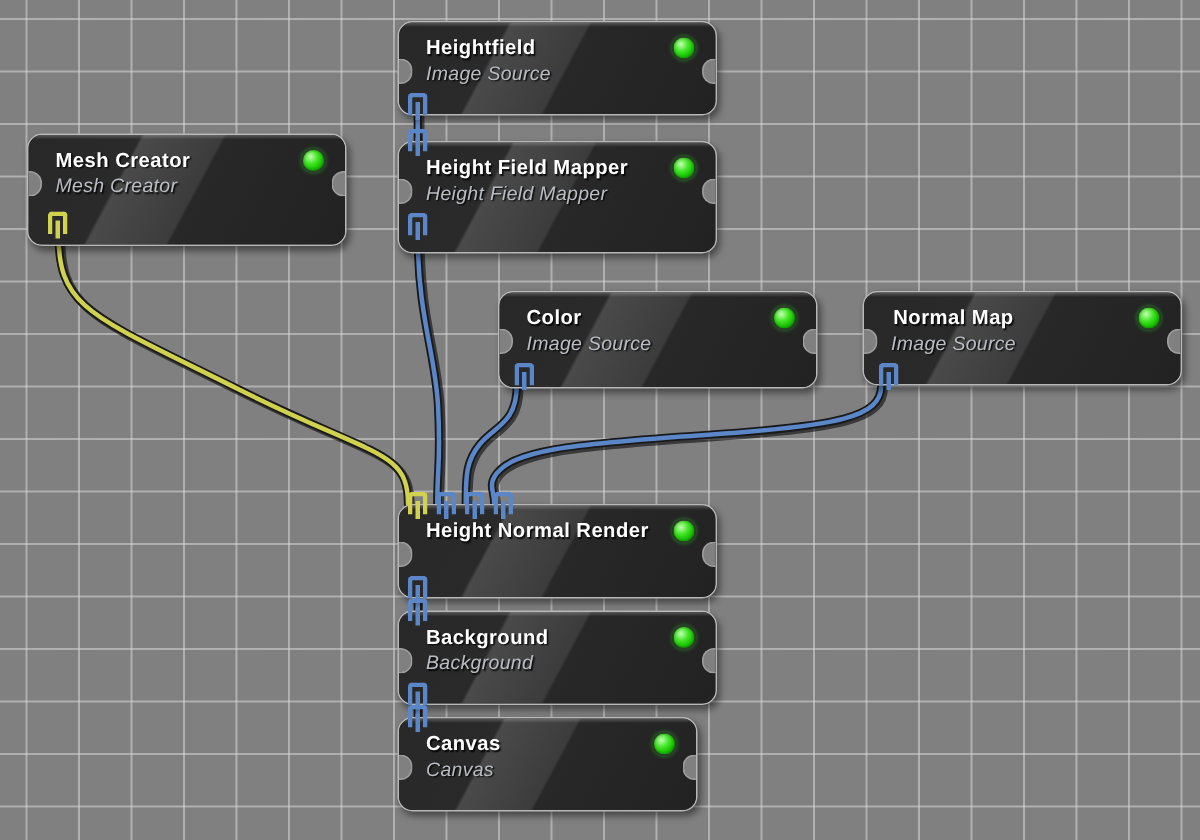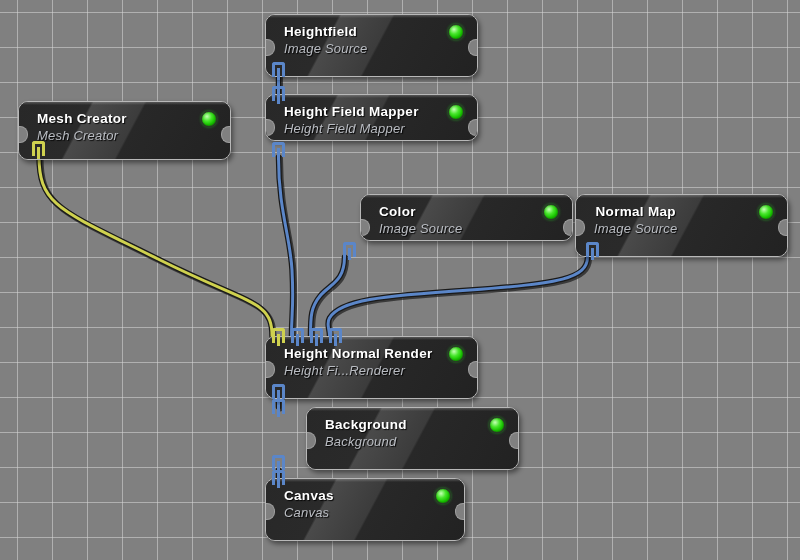--- a/index.html
+++ b/index.html
@@ -168,21 +168,21 @@
       <path d="M 587.5 257 C 587.5 278, 560 284, 470 290 C 380 296, 340 300, 329.5 318 C 326 324, 329.5 328, 329.5 336" fill="none" stroke="#5b86c8" stroke-width="3" stroke-linecap="round"></path>
       <path d="M 278.5 399 L 278.5 407" fill="none" stroke="rgba(0,0,0,0.55)" stroke-width="6" stroke-linecap="round" transform="translate(1.5,1.5)"></path>
       <path d="M 278.5 399 L 278.5 407" fill="none" stroke="#1a1a1a" stroke-width="5.5" stroke-linecap="round"></path>
       <path d="M 278.5 399 L 278.5 407" fill="none" stroke="#5b86c8" stroke-width="3" stroke-linecap="round"></path>
       <path d="M 278.5 470 L 278.5 478" fill="none" stroke="rgba(0,0,0,0.55)" stroke-width="6" stroke-linecap="round" transform="translate(1.5,1.5)"></path>
       <path d="M 278.5 470 L 278.5 478" fill="none" stroke="#1a1a1a" stroke-width="5.5" stroke-linecap="round"></path>
       <path d="M 278.5 470 L 278.5 478" fill="none" stroke="#5b86c8" stroke-width="3" stroke-linecap="round"></path>
     </svg>
 
   <div id="node-layer">
-      <div class="node" style="left: 18px; top: 101px; width: 213px; height: 59px;">
+      <div class="node" style="left: 18px; top: 89px; width: 213px; height: 75px;">
         <div class="node-sheen"></div>
         <div class="node-top-hl"></div>
         <div class="node-text">
           <div class="node-title">Mesh Creator</div>
           <div class="node-subtitle">Mesh Creator</div>
         </div>
         <div class="led" style="right: 13px; top: 9px;"></div>
         <div class="notch notch-left" style="top: 24px;"></div>
         <div class="notch notch-right" style="top: 24px;"></div>
       </div>
@@ -196,38 +196,38 @@
           <div class="node-title">Heightfield</div>
           <div class="node-subtitle">Image Source</div>
         </div>
         <div class="led" style="right: 13px; top: 9px;"></div>
         <div class="notch notch-left" style="top: 24px;"></div>
         <div class="notch notch-right" style="top: 24px;"></div>
       </div>
       <div class="port port-out port-blue" style="left: 272px; top: 62px;">
         <div class="port-inner port-inner-blue"></div>
       </div>
-      <div class="node" style="left: 265px; top: 94px; width: 213px; height: 47px;">
+      <div class="node" style="left: 265px; top: 94px; width: 213px; height: 75px;">
         <div class="node-sheen"></div>
         <div class="node-top-hl"></div>
         <div class="node-text">
           <div class="node-title">Height Field Mapper</div>
           <div class="node-subtitle">Height Field Mapper</div>
         </div>
         <div class="led" style="right: 13px; top: 9px;"></div>
         <div class="notch notch-left" style="top: 24px;"></div>
         <div class="notch notch-right" style="top: 24px;"></div>
       </div>
       <div class="port port-in port-blue" style="left: 272px; top: 86px;">
         <div class="port-inner port-inner-blue"></div>
       </div>
       <div class="port port-out port-blue" style="left: 272px; top: 142px;">
         <div class="port-inner port-inner-blue"></div>
       </div>
-      <div class="node" style="left: 332px; top: 194px; width: 213px; height: 47px; margin-left: 28px;">
+      <div class="node" style="left: 332px; top: 194px; width: 213px; height: 65px;">
         <div class="node-sheen"></div>
         <div class="node-top-hl"></div>
         <div class="node-text">
           <div class="node-title">Color</div>
           <div class="node-subtitle">Image Source</div>
         </div>
         <div class="led" style="right: 13px; top: 9px;"></div>
         <div class="notch notch-left" style="top: 24px;"></div>
         <div class="notch notch-right" style="top: 24px;"></div>
       </div>
@@ -246,42 +246,41 @@
         <div class="notch notch-right" style="top: 24px;"></div>
       </div>
       <div class="port port-out port-blue" style="left: 586px; top: 242px;">
         <div class="port-inner port-inner-blue"></div>
       </div>
       <div class="node" style="left: 265px; top: 336px; width: 213px; height: 63px;">
         <div class="node-sheen"></div>
         <div class="node-top-hl"></div>
         <div class="node-text">
           <div class="node-title">Height Normal Render</div>
-          <div class="node-subtitle">Height Fi...Renderer</div>
         </div>
         <div class="led" style="right: 13px; top: 9px;"></div>
         <div class="notch notch-left" style="top: 24px;"></div>
         <div class="notch notch-right" style="top: 24px;"></div>
       </div>
       <div class="port port-in port-yellow" style="left: 272px; top: 328px;">
         <div class="port-inner port-inner-yellow"></div>
       </div>
       <div class="port port-in port-blue" style="left: 291px; top: 328px;">
         <div class="port-inner port-inner-blue"></div>
       </div>
       <div class="port port-in port-blue" style="left: 310px; top: 328px;">
         <div class="port-inner port-inner-blue"></div>
       </div>
       <div class="port port-in port-blue" style="left: 329px; top: 328px;">
         <div class="port-inner port-inner-blue"></div>
       </div>
       <div class="port port-out port-blue" style="left: 272px; top: 384px;">
         <div class="port-inner port-inner-blue"></div>
       </div>
-      <div class="node" style="left: 265px; top: 407px; width: 213px; height: 63px; margin-left: 41px;">
+      <div class="node" style="left: 265px; top: 407px; width: 213px; height: 63px;">
         <div class="node-sheen"></div>
         <div class="node-top-hl"></div>
         <div class="node-text">
           <div class="node-title">Background</div>
           <div class="node-subtitle">Background</div>
         </div>
         <div class="led" style="right: 13px; top: 9px;"></div>
         <div class="notch notch-left" style="top: 24px;"></div>
         <div class="notch notch-right" style="top: 24px;"></div>
       </div>

